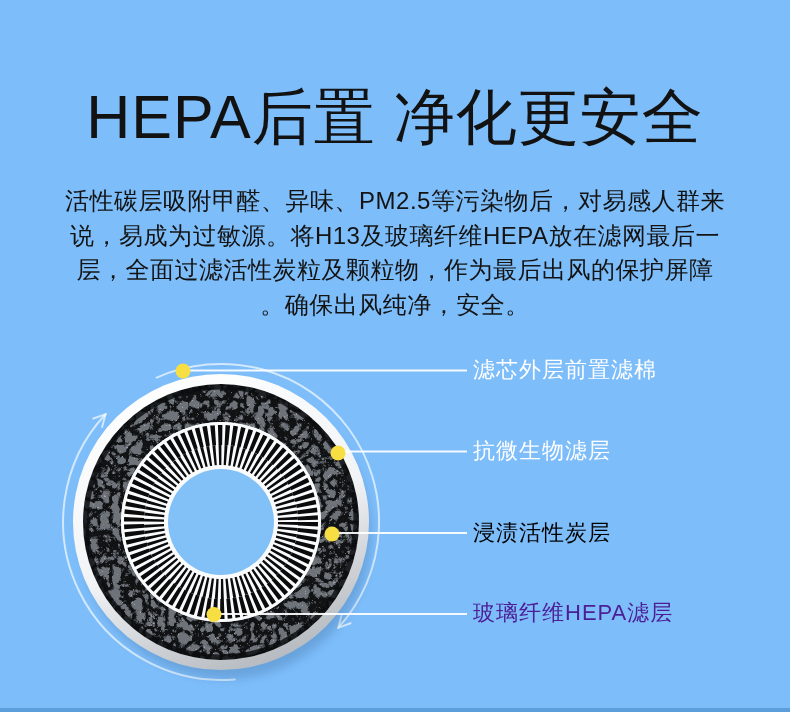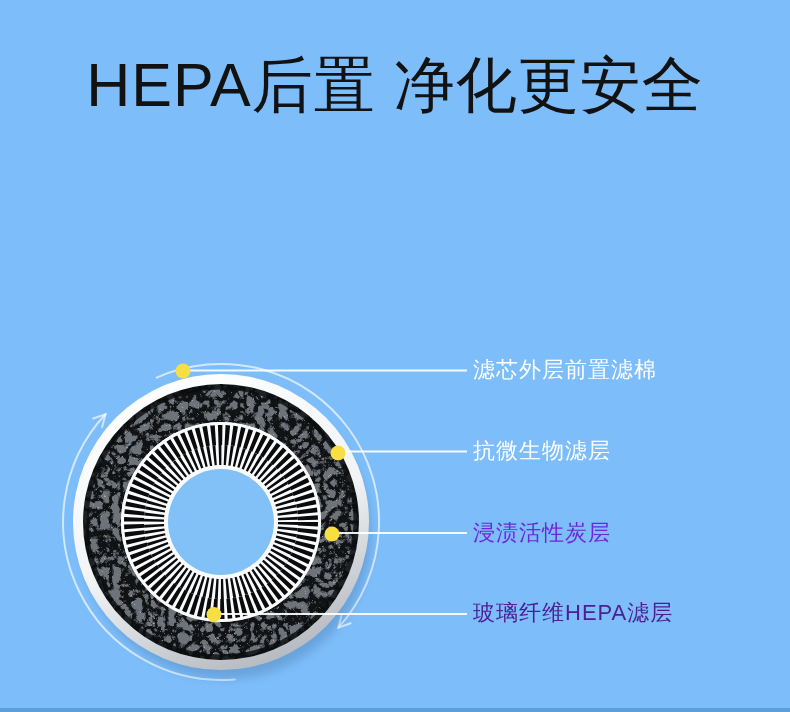--- a/index.html
+++ b/index.html
@@ -8,21 +8,21 @@
   .canvas {
     position: relative;
     width: 790px;
     height: 712px;
     overflow: hidden;
     background: #7DBDFA;
   }
 
   .title {
     margin: 0;
-    padding-top: 52px;
+    padding-top: 84px;
     text-align: center;
     font-size: 61px;
     line-height: 66px;
     font-weight: 300;
     letter-spacing: 1px;
     color: #121212;
   }
 
   .desc {
     margin-top: 34px;
@@ -65,20 +65,26 @@
     background: #5C9DDB;
   }
 </style>
 </head>
 <body>
 
 <div class="canvas" style="background-color: rgb(125, 189, 250);">
 
   <h1 class="title" style="color: rgb(18, 18, 18);">HEPA后置 净化更安全</h1>
 
+  <div class="desc">
+    <div class="desc-line">活性碳层吸附甲醛、异味、PM2.5等污染物后，对易感人群来</div>
+    <div class="desc-line">说，易成为过敏源。将H13及玻璃纤维HEPA放在滤网最后一</div>
+    <div class="desc-line">层，全面过滤活性炭粒及颗粒物，作为最后出风的保护屏障</div>
+    <div class="desc-line">。确保出风纯净，安全。</div>
+  </div>
 
   <svg class="diagram-svg" viewBox="0 0 790 712" xmlns="http://www.w3.org/2000/svg">
     <defs>
       <linearGradient id="silver" x1="0.25" y1="0" x2="0.65" y2="1">
         <stop offset="0" stop-color="#FFFFFF"></stop>
         <stop offset="0.55" stop-color="#F1F3F5"></stop>
         <stop offset="1" stop-color="#B4B9BF"></stop>
       </linearGradient>
       <mask id="ring-mask">
         <circle cx="221" cy="522" r="138" fill="#fff"></circle>
@@ -138,17 +144,17 @@
     <g>
       <circle cx="183" cy="371" r="7.5" style="fill: rgb(247, 223, 67);"></circle>
       <circle cx="338" cy="453" r="7.5" style="fill: rgb(247, 223, 67);"></circle>
       <circle cx="332" cy="534" r="7.5" style="fill: rgb(247, 223, 67);"></circle>
       <circle cx="214" cy="614.5" r="7.5" style="fill: rgb(247, 223, 67);"></circle>
     </g>
   </svg>
 
   <div class="callout-label lbl-2" style="color: rgb(255, 255, 255);">抗微生物滤层</div>
   <div class="callout-label lbl-1" style="color: rgb(255, 255, 255);">滤芯外层前置滤棉</div>
-  <div class="callout-label lbl-3" style="color: #6d28d9;">浸渍活性炭层</div>
+  <div class="callout-label lbl-3" style="color: #000000;">浸渍活性炭层</div>
   <div class="callout-label lbl-4" style="color: #4c1d95;">玻璃纤维HEPA滤层</div>
 
   <div class="footer-strip" style="background-color: rgb(92, 157, 219);"></div>
 </div>
 
 </body></html>

